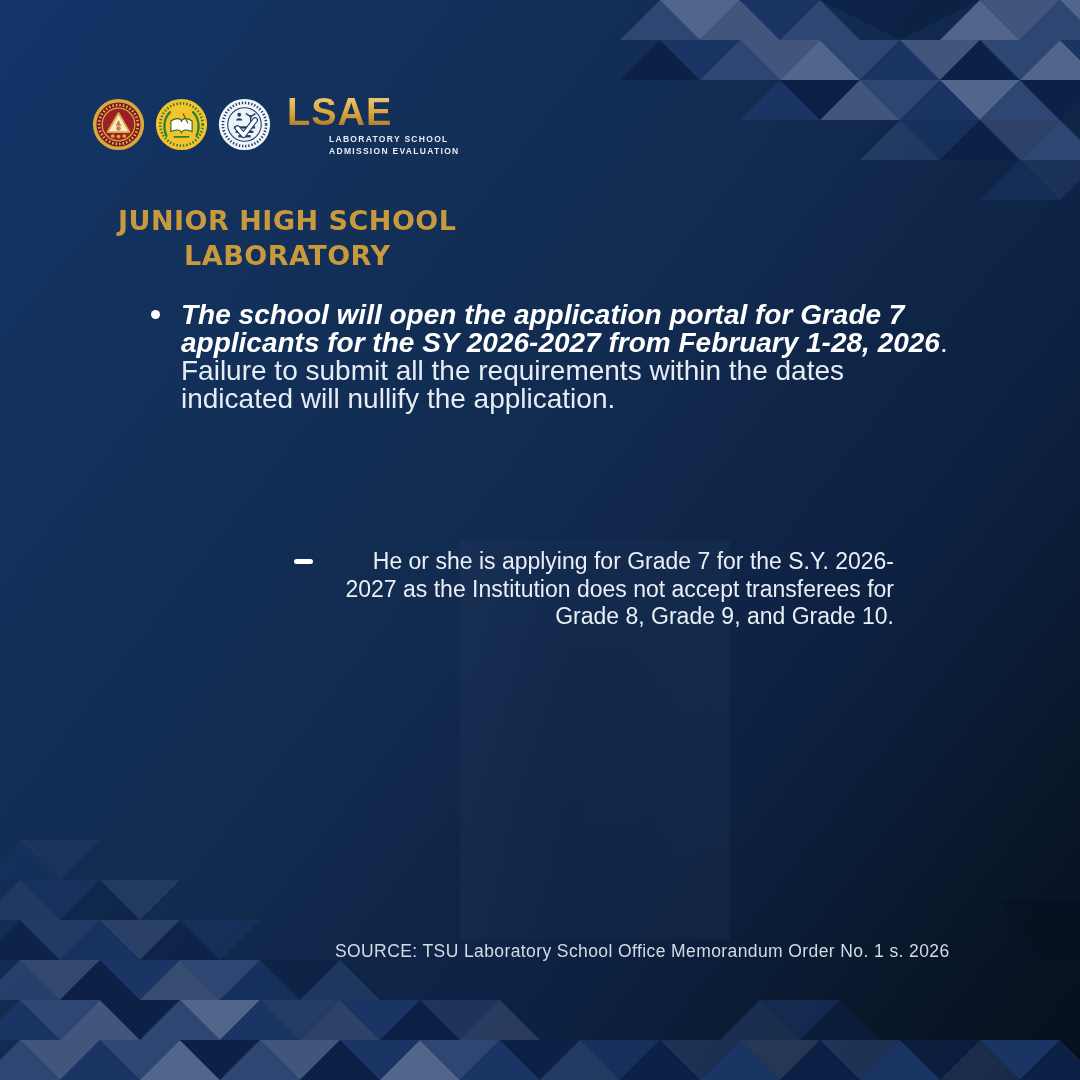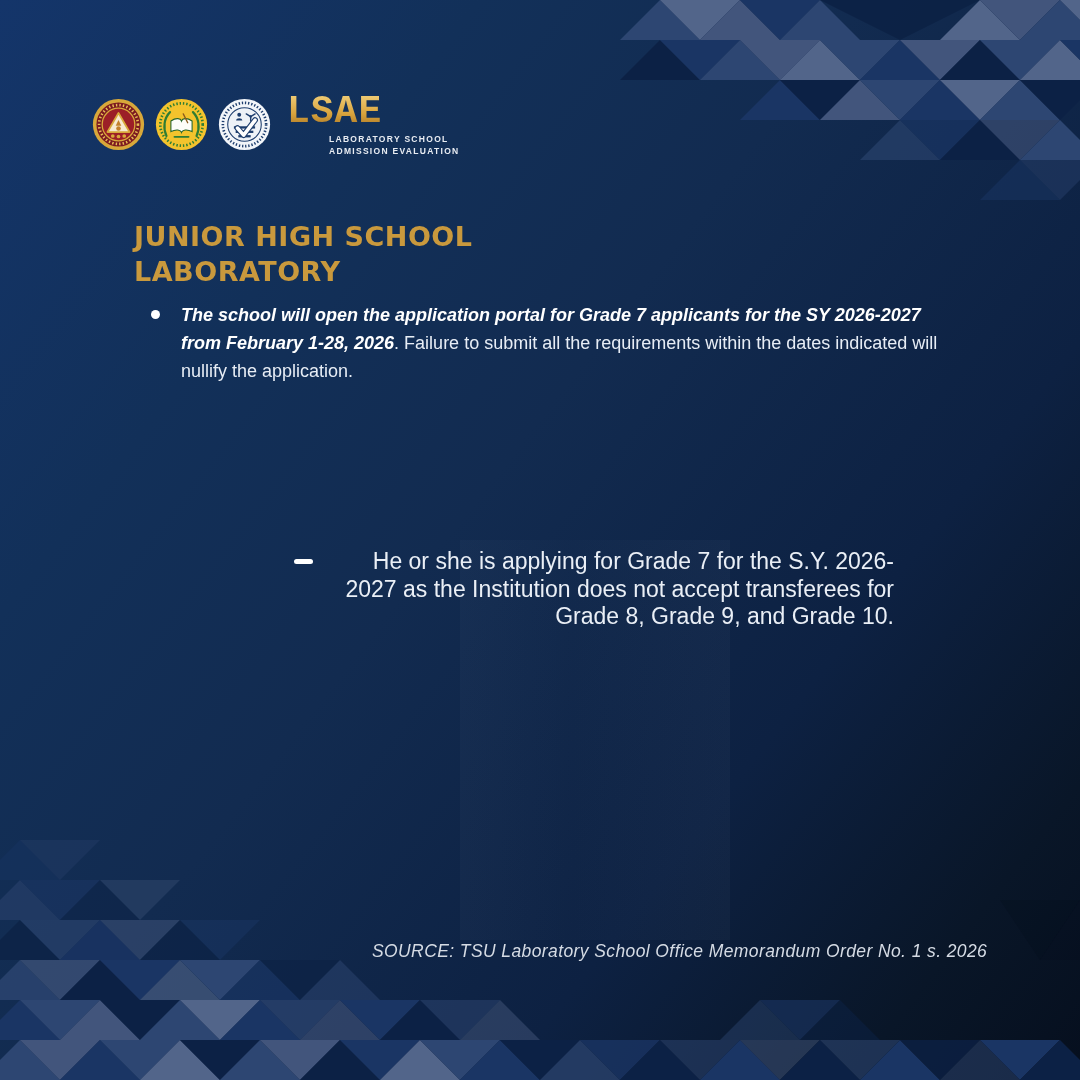--- a/index.html
+++ b/index.html
@@ -11,50 +11,50 @@
   .bg{position:absolute;left:0;top:0;width:1080px;height:1080px;display:block;}
   .ghost{position:absolute;left:460px;top:540px;width:270px;height:400px;
     background:linear-gradient(90deg,rgba(180,200,230,.03),rgba(180,200,230,.012) 40%,rgba(180,200,230,.035));}
   
   .tL{fill:#52658a}.tK{fill:#42557c}.tM{fill:#2d4672}.tN{fill:#1a3564}.tD{fill:#0c2145}
 
   .logos{position:absolute;left:92px;top:93px;display:flex;align-items:center;}
   .seal{width:53px;height:53px;margin-right:10px;display:block;}
   .lsae-block{margin-left:6px;line-height:1;}
   .lsae-acronym{
-    font-family:Liberation Mono, monospace;font-weight:bold;font-size:38px;letter-spacing:1px;
+    font-family:Liberation Sans, sans-serif;font-weight:bold;font-size:38px;letter-spacing:1px;
     color:#d8a843;line-height:1;
   }
   @supports ((-webkit-background-clip:text) or (background-clip:text)){
     .lsae-acronym{
       background:linear-gradient(180deg,#f2d07c 0%,#d8a33c 55%,#a06d22 100%);
       -webkit-background-clip:text;background-clip:text;color:transparent;
     }
   }
   .lsae-sub{font-size:8.5px;letter-spacing:1.3px;color:#e8ecf2;margin-top:3.5px;font-weight:bold;padding-left:42px;}
 
-  .title{position:absolute;left:118px;top:203px;margin:16px;
+  .title{position:absolute;left:118px;top:203px;margin:0;
     font-family:"DejaVu Sans",sans-serif;font-weight:bold;font-size:27px;line-height:35px;
-    letter-spacing:.5px;color:#c9993d;}
+    letter-spacing:.5px;color:#c9993d;text-align:center;}
   .title span{display:block;}
 
   .bullets{position:absolute;left:151px;top:301px;width:800px;margin:0;padding:0;list-style:none;
-    font-size:18px;line-height:28px;color:#e7edf5;}
+    font-size:28px;line-height:28px;color:#e7edf5;}
   .bullets li{position:relative;padding-left:30px;margin-bottom:25px;}
   .dot{position:absolute;left:0;top:9px;width:9px;height:9px;border-radius:50%;background:#fff;}
   .bt{margin:0;}
   .emph{font-weight:bold;font-style:italic;color:#ffffff;}
 
   .subs{position:absolute;left:294px;top:548px;width:600px;margin:0;padding:0;list-style:none;
     font-size:23px;line-height:27.5px;color:#eaeff6;}
   .subs li{position:relative;padding-left:31px;margin-bottom:17px;}
   .dash{position:absolute;left:0;top:11px;width:19px;height:4.5px;border-radius:2.5px;background:#fff;}
   .subs p{margin:0;text-align:right;}
 
-  .source{position:absolute;left:372px;top:941px;font-style:italic;font-size:17.5px;
+  .source{position:absolute;left:335px;top:941px;font-size:17.5px;
     letter-spacing:.4px;color:#d5dbe4;}
 </style>
 </head>
 <body>
 
 <div class="canvas">
 
   <svg class="bg" viewBox="0 0 1080 1080" preserveAspectRatio="none" aria-hidden="true">
 
     <polygon class="tM" points="620,40 660,0 700,40"></polygon>

